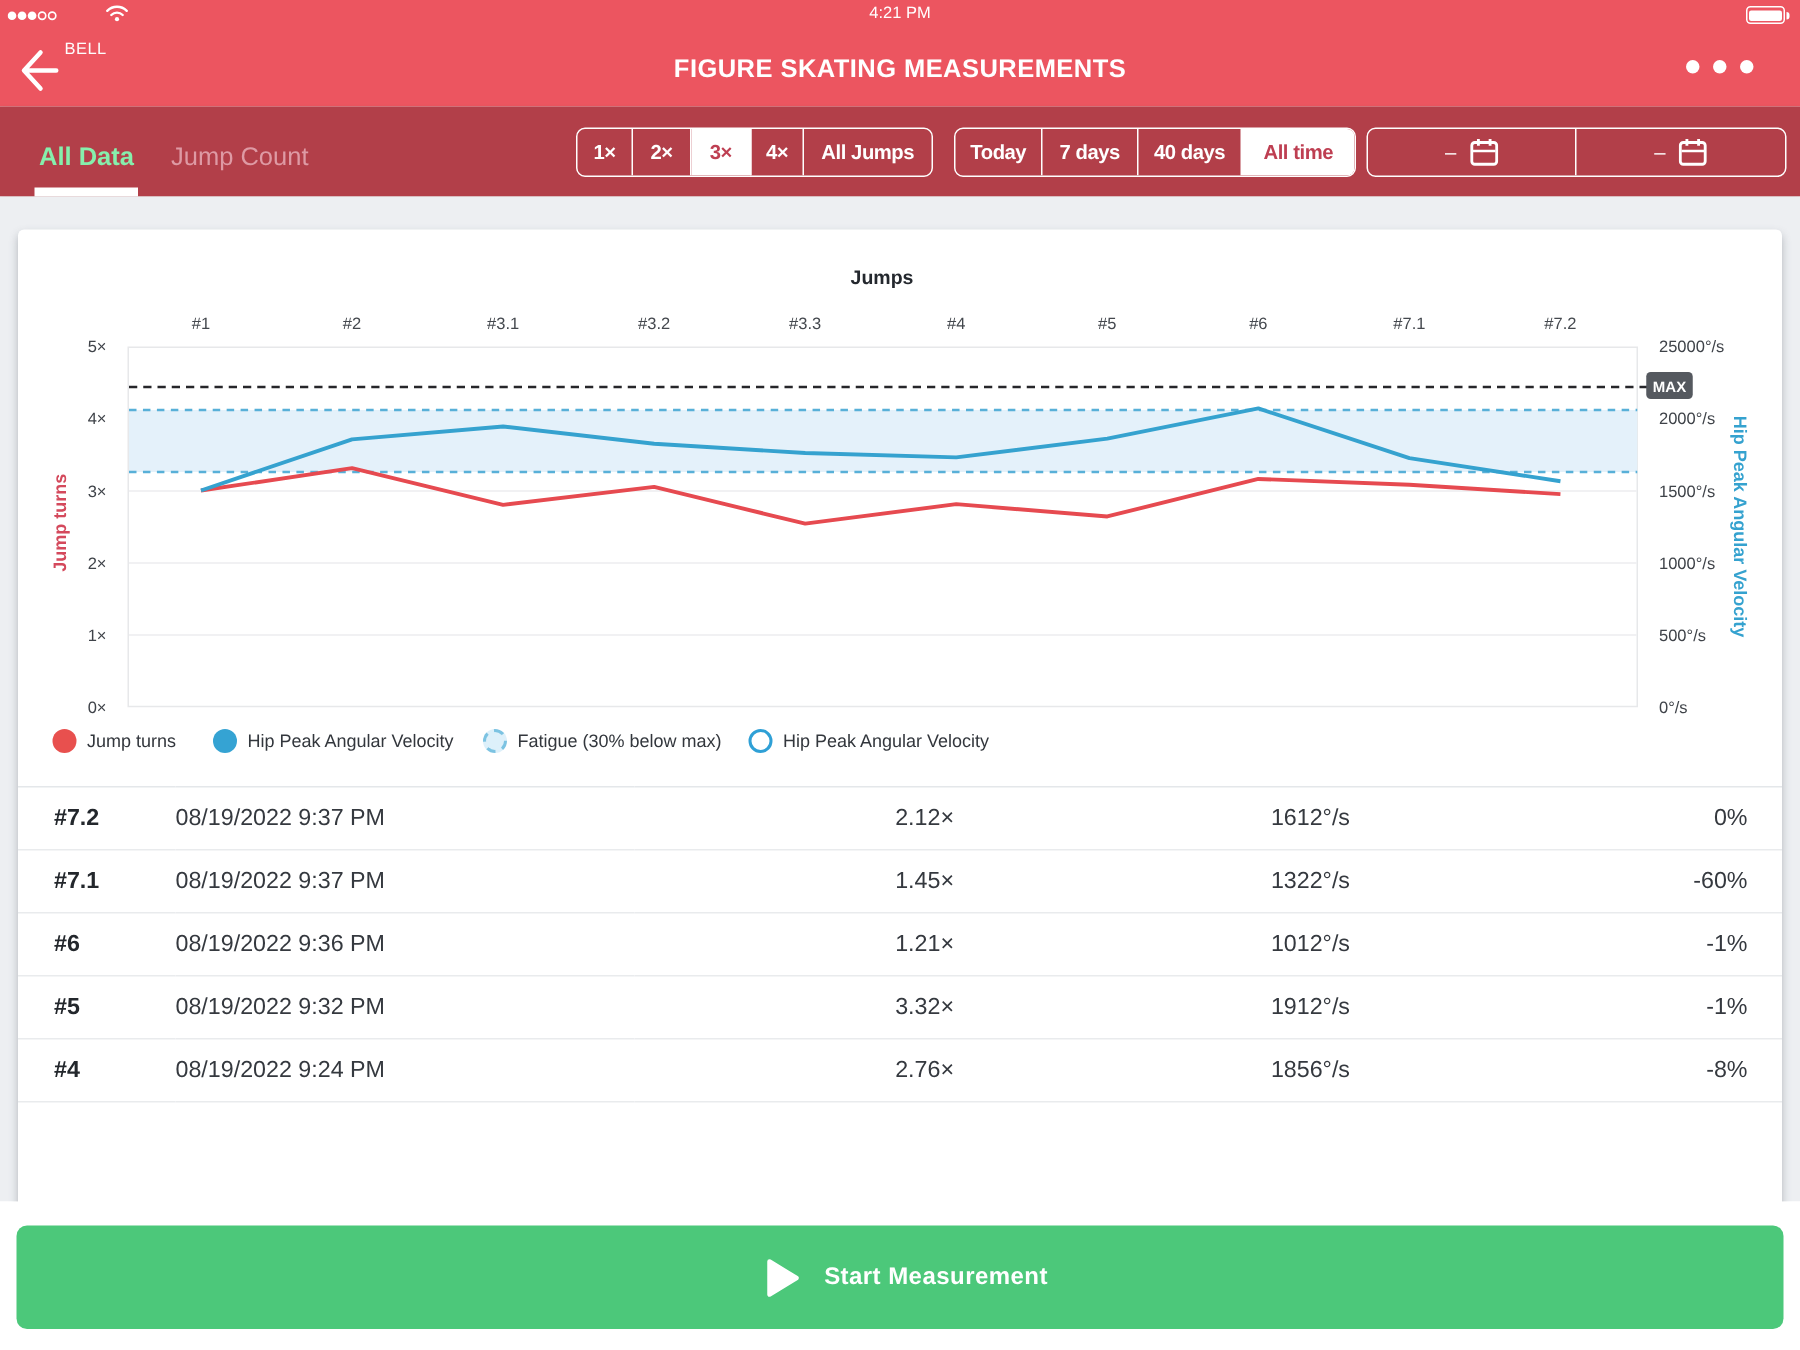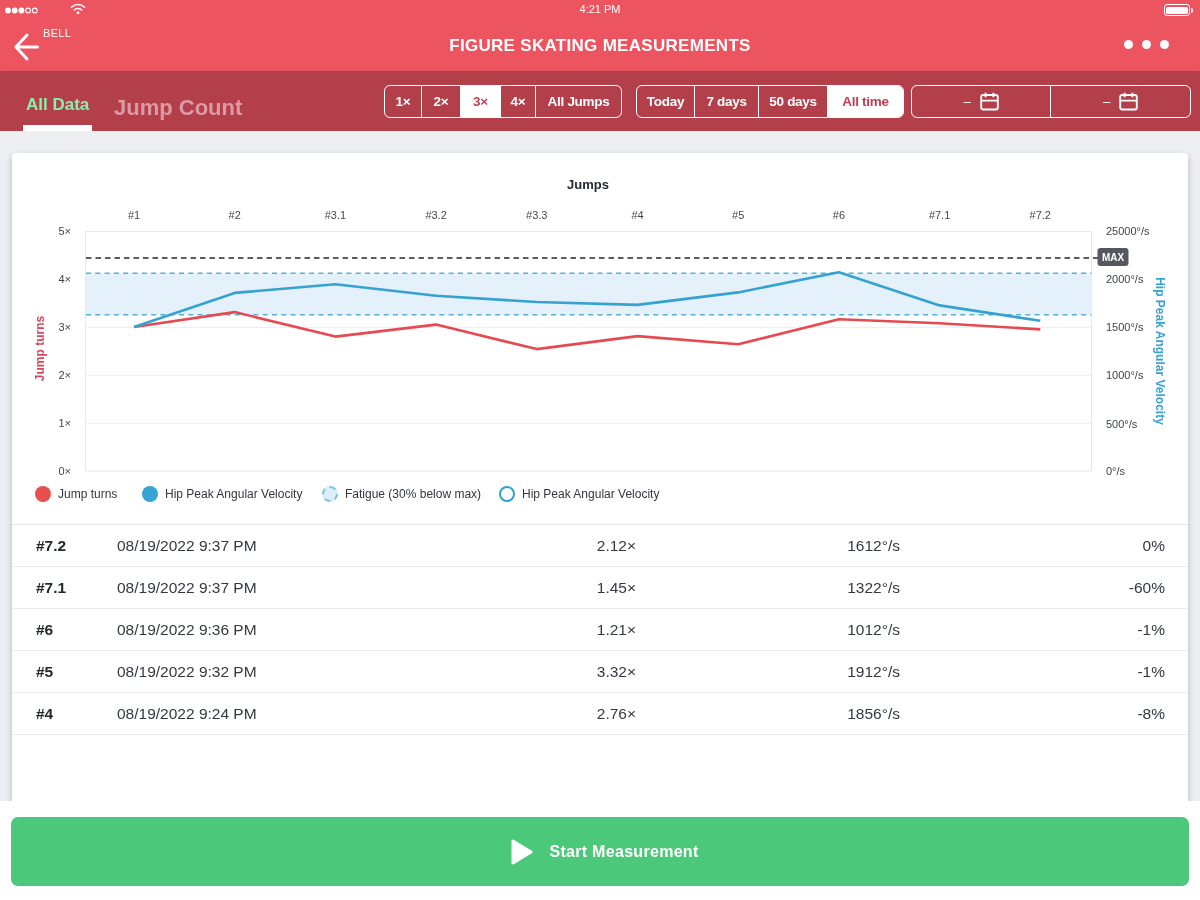--- a/index.html
+++ b/index.html
@@ -13,21 +13,21 @@
   .batt { position:absolute; right:10px; top:4px; width:26px; height:12px; border:1.5px solid #fff; border-radius:3px; padding:1.5px 1px; }
   .batt i { display:block; width:100%; height:100%; background:#fff; border-radius:1.5px; }
   .batt:after { content:""; position:absolute; right:-4px; top:2.5px; width:2.5px; height:5px; background:#fff; border-radius:0 2px 2px 0; }
   .backarrow { position:absolute; left:13px; top:31px; }
   .navtitle { position:absolute; left:0; top:36px; width:1200px; text-align:center; color:#fff; font-size:17px; font-weight:bold; letter-spacing:0.3px; }
   .menudots { position:absolute; right:31px; top:40px; width:45px; height:9px; }
   .menudots span { position:absolute; width:9px; height:9px; border-radius:50%; background:#fff; top:0; }
 
   .subnav { position:absolute; left:0; top:71px; width:1200px; height:60px; background:#B23F49; box-shadow:0 2px 4px rgba(0,0,0,0.18); }
   .tab1 { position:absolute; left:26px; top:24px; color:#86efac; font-size:17px; font-weight:bold; }
-  .tab2 { position:absolute; left:114px; top:24px; color:#DE9AA4; font-size:22px; font-weight:bold; }
+  .tab2 { position:absolute; left:114px; top:24px; color:#DE9AA4; font-size:17px; font-weight:normal; }
   .tabline { position:absolute; left:23px; bottom:0; width:69px; height:6px; background:#fff; }
 
   .grp { position:absolute; top:14px; height:33px; border:1.5px solid #fff; border-radius:6px; display:flex; overflow:hidden; }
   .grp .c { height:100%; display:flex; align-items:center; justify-content:center; color:#fff; font-size:13.5px; font-weight:bold; letter-spacing:-0.3px; border-right:1.5px solid #fff; }
   .grp .c:last-child { border-right:none; }
   .grp .c.on { background:#fff; color:#BE3F52; }
   .grp1 { left:384px; width:238px; }
   .grp2 { left:636px; width:268px; }
   .grp3 { left:911px; width:280px; }
   .grp3 .c { font-weight:normal; }
@@ -92,21 +92,21 @@
   <div class="grp grp1">
     <div class="c" style="width:37px">1×</div>
     <div class="c" style="width:39px">2×</div>
     <div class="c on" style="width:40px">3×</div>
     <div class="c" style="width:35px">4×</div>
     <div class="c" style="flex:1">All Jumps</div>
   </div>
   <div class="grp grp2">
     <div class="c" style="width:58px">Today</div>
     <div class="c" style="width:64px">7 days</div>
-    <div class="c" style="width:69px">50 days</div>
+    <div class="c" style="width:69px">40 days</div>
     <div class="c on" style="flex:1">All time</div>
   </div>
   <div class="grp grp3">
     <div class="c" style="width:139px;gap:9px">–
       <svg width="19" height="19" viewBox="0 0 19 19">
           <rect x="1.2" y="3" width="16.6" height="14.5" rx="2" fill="none" stroke="#fff" stroke-width="1.9"></rect>
           <line x1="5.6" y1="0.7" x2="5.6" y2="5.2" stroke="#fff" stroke-width="1.9"></line>
           <line x1="13.4" y1="0.7" x2="13.4" y2="5.2" stroke="#fff" stroke-width="1.9"></line>
           <line x1="2" y1="8.6" x2="17" y2="8.6" stroke="#fff" stroke-width="1.7"></line>
         </svg>

